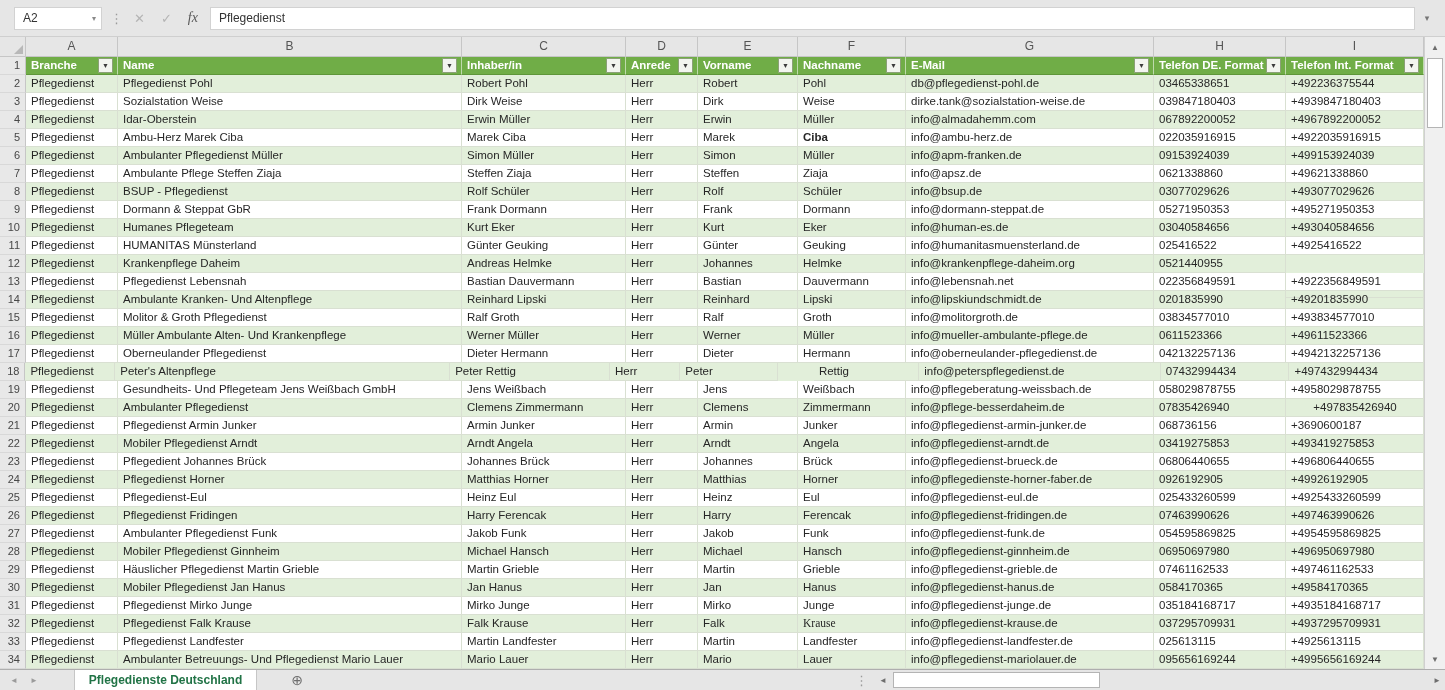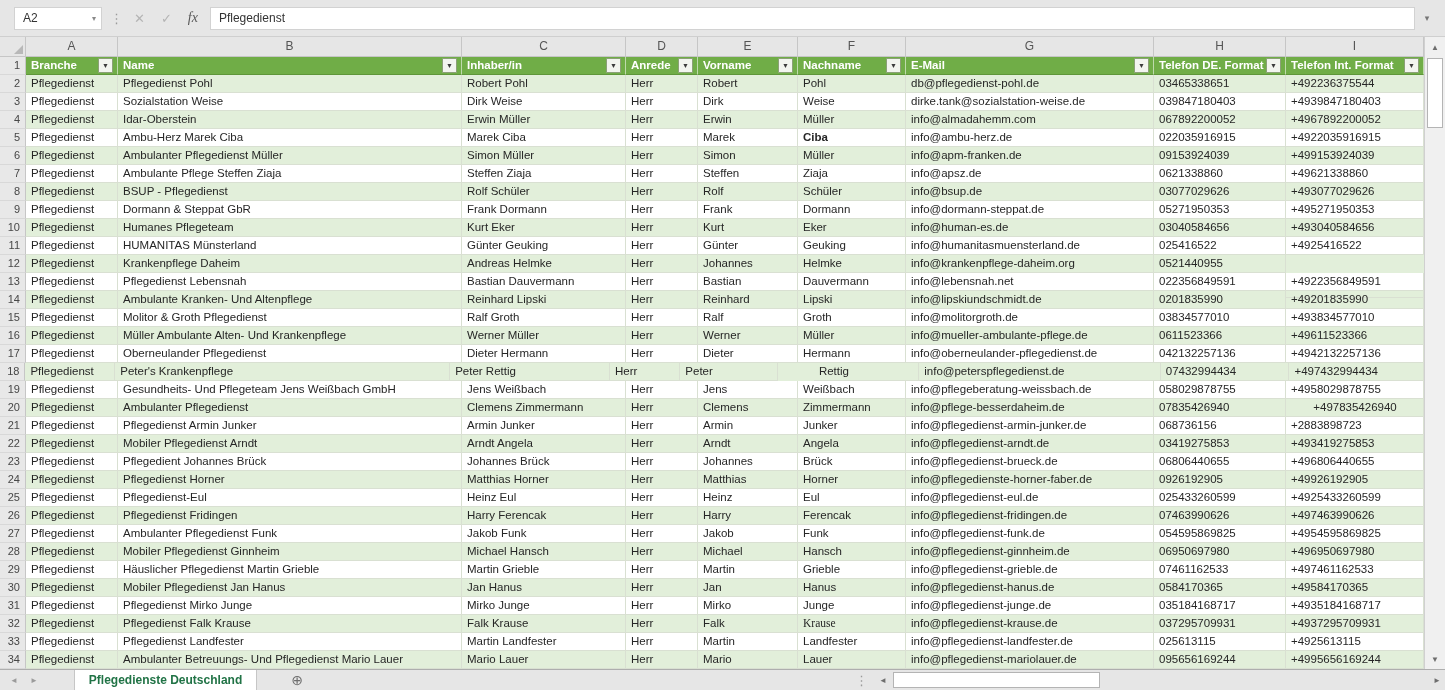--- a/index.html
+++ b/index.html
@@ -330,21 +330,21 @@
           <div class="cell" style="width: 72px;">Herr</div>
           <div class="cell" style="width: 100px;">Dieter</div>
           <div class="cell" style="width: 108px;">Hermann</div>
           <div class="cell" style="width: 248px;">info@oberneulander-pflegedienst.de</div>
           <div class="cell" style="width: 132px;">042132257136</div>
           <div class="cell" style="width: 138px;">+4942132257136</div>
         </div>
         <div class="grid-row data-row">
           <div class="rownum">18</div>
           <div class="cell" style="width: 92px;">Pflegedienst</div>
-          <div class="cell" style="width: 344px;">Peter's Krankenpflege</div>
+          <div class="cell" style="width: 344px;">Peter's Altenpflege</div>
           <div class="cell" style="width: 164px;">Peter Rettig</div>
           <div class="cell" style="width: 72px;">Herr</div>
           <div class="cell" style="width: 100px;">Peter</div>
           <div class="cell" style="width: 108px; margin-left: 36px;">Rettig</div>
           <div class="cell" style="width: 248px;">info@peterspflegedienst.de</div>
           <div class="cell" style="width: 132px;">07432994434</div>
           <div class="cell" style="width: 138px;">+497432994434</div>
         </div>
         <div class="grid-row data-row">
           <div class="rownum">19</div>
@@ -373,21 +373,21 @@
         <div class="grid-row data-row">
           <div class="rownum">21</div>
           <div class="cell" style="width: 92px;">Pflegedienst</div>
           <div class="cell" style="width: 344px;">Pflegedienst Armin Junker</div>
           <div class="cell" style="width: 164px;">Armin Junker</div>
           <div class="cell" style="width: 72px;">Herr</div>
           <div class="cell" style="width: 100px;">Armin</div>
           <div class="cell" style="width: 108px;">Junker</div>
           <div class="cell" style="width: 248px;">info@pflegedienst-armin-junker.de</div>
           <div class="cell" style="width: 132px;">068736156</div>
-          <div class="cell" style="width: 138px;">+2883898723</div>
+          <div class="cell" style="width: 138px;">+3690600187</div>
         </div>
         <div class="grid-row data-row">
           <div class="rownum">22</div>
           <div class="cell" style="width: 92px;">Pflegedienst</div>
           <div class="cell" style="width: 344px;">Mobiler Pflegedienst Arndt</div>
           <div class="cell" style="width: 164px;">Arndt Angela</div>
           <div class="cell" style="width: 72px;">Herr</div>
           <div class="cell" style="width: 100px;">Arndt</div>
           <div class="cell" style="width: 108px;">Angela</div>
           <div class="cell" style="width: 248px;">info@pflegedienst-arndt.de</div>

